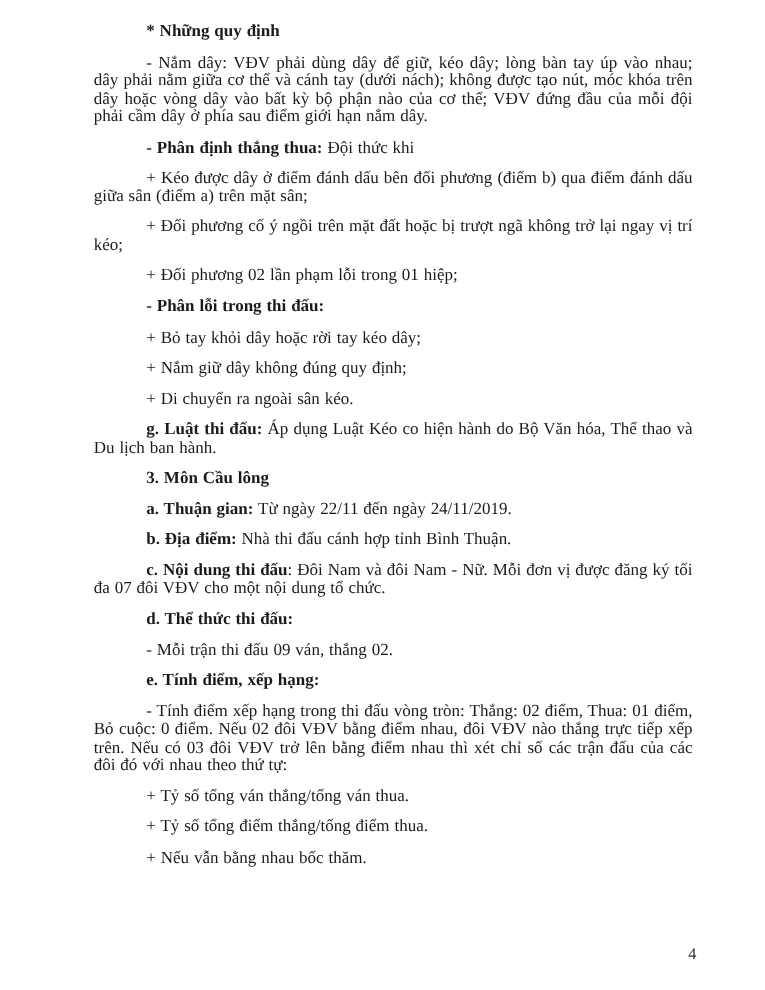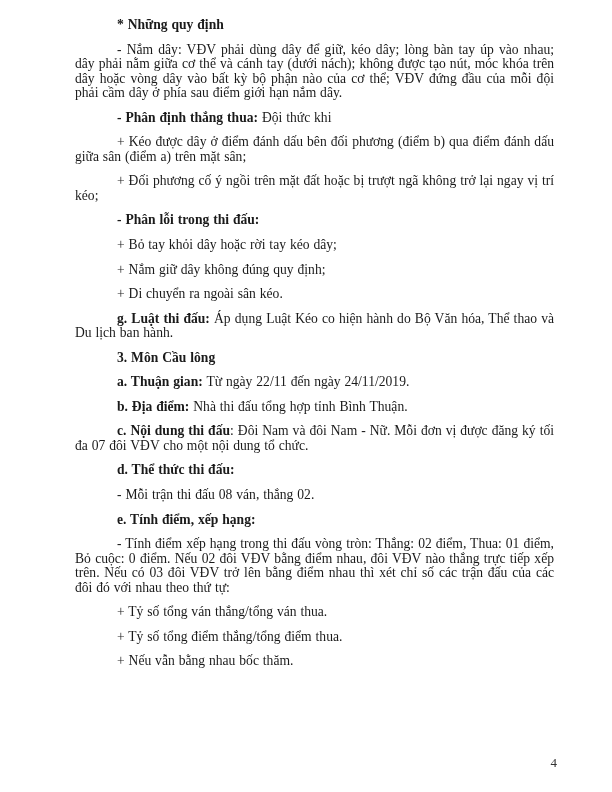--- a/index.html
+++ b/index.html
@@ -46,31 +46,32 @@
 </head>
 <body>
 
 <div class="page">
   <div class="doc-body">
       <p class="para"><span class="bold">* Những quy định</span></p>
       <p class="para"><span>- Nắm dây: VĐV phải dùng dây để giữ, kéo dây; lòng bàn tay úp vào nhau; dây phải nằm giữa cơ thể và cánh tay </span><span class="italic">(dưới nách);</span><span> không được tạo nút, móc khóa trên dây hoặc vòng dây vào bất kỳ bộ phận nào của cơ thể; VĐV đứng đầu của mỗi đội phải cầm dây ở phía sau điểm giới hạn nắm dây.</span></p>
       <p class="para"><span class="bold">- Phân định thắng thua:</span><span> Đội thức khi</span></p>
       <p class="para"><span>+ Kéo được dây ở điểm đánh dấu bên đối phương (điểm b) qua điểm đánh dấu giữa sân (điểm a) trên mặt sân;</span></p>
       <p class="para"><span>+ Đối phương cố ý ngồi trên mặt đất hoặc bị trượt ngã không trở lại ngay vị trí kéo;</span></p>
+      <p class="para"><span>+ Đối phương 02 lần phạm lỗi trong 01 hiệp;</span></p>
       <p class="para"><span class="bold">- Phân lỗi trong thi đấu:</span></p>
       <p class="para"><span>+ Bỏ tay khỏi dây hoặc rời tay kéo dây;</span></p>
       <p class="para"><span>+ Nắm giữ dây không đúng quy định;</span></p>
       <p class="para"><span>+ Di chuyển ra ngoài sân kéo.</span></p>
       <p class="para"><span class="bold">g. Luật thi đấu:</span><span> Áp dụng Luật Kéo co hiện hành do Bộ Văn hóa, Thể thao và Du lịch ban hành.</span></p>
       <p class="para"><span class="bold">3. Môn Cầu lông</span></p>
       <p class="para"><span class="bold">a. Thuận gian:</span><span> Từ ngày 22/11 đến ngày 24/11/2019.</span></p>
-      <p class="para"><span class="bold">b. Địa điểm:</span><span> Nhà thi đấu tổng hợp tỉnh Bình Thuận.</span></p>
+      <p class="para"><span class="bold">b. Địa điểm:</span><span> Nhà thi đấu cánh hợp tỉnh Bình Thuận.</span></p>
       <p class="para"><span class="bold">c. Nội dung thi đấu</span><span>: Đôi Nam và đôi Nam - Nữ. Mỗi đơn vị được đăng ký tối đa 07 đôi VĐV cho một nội dung tổ chức.</span></p>
       <p class="para"><span class="bold">d. Thể thức thi đấu:</span></p>
-      <p class="para"><span>- Mỗi trận thi đấu 08 ván, thắng 02.</span></p>
+      <p class="para"><span>- Mỗi trận thi đấu 09 ván, thắng 02.</span></p>
       <p class="para"><span class="bold">e. Tính điểm, xếp hạng:</span></p>
       <p class="para"><span>- Tính điểm xếp hạng trong thi đấu vòng tròn: Thắng: 02 điểm, Thua: 01 điểm, Bỏ cuộc: 0 điểm. Nếu 02 đôi VĐV bằng điểm nhau, đôi VĐV nào thắng trực tiếp xếp trên. Nếu có 03 đôi VĐV trở lên bằng điểm nhau thì xét chỉ số các trận đấu của các đôi đó với nhau theo thứ tự:</span></p>
       <p class="para"><span>+ Tỷ số tổng ván thắng/tổng ván thua.</span></p>
       <p class="para"><span>+ Tỷ số tổng điểm thắng/tổng điểm thua.</span></p>
       <p class="para"><span>+ Nếu vẫn bằng nhau bốc thăm.</span></p>
     </div>
   <div class="page-number">4</div>
 </div>
 
 </body></html>

